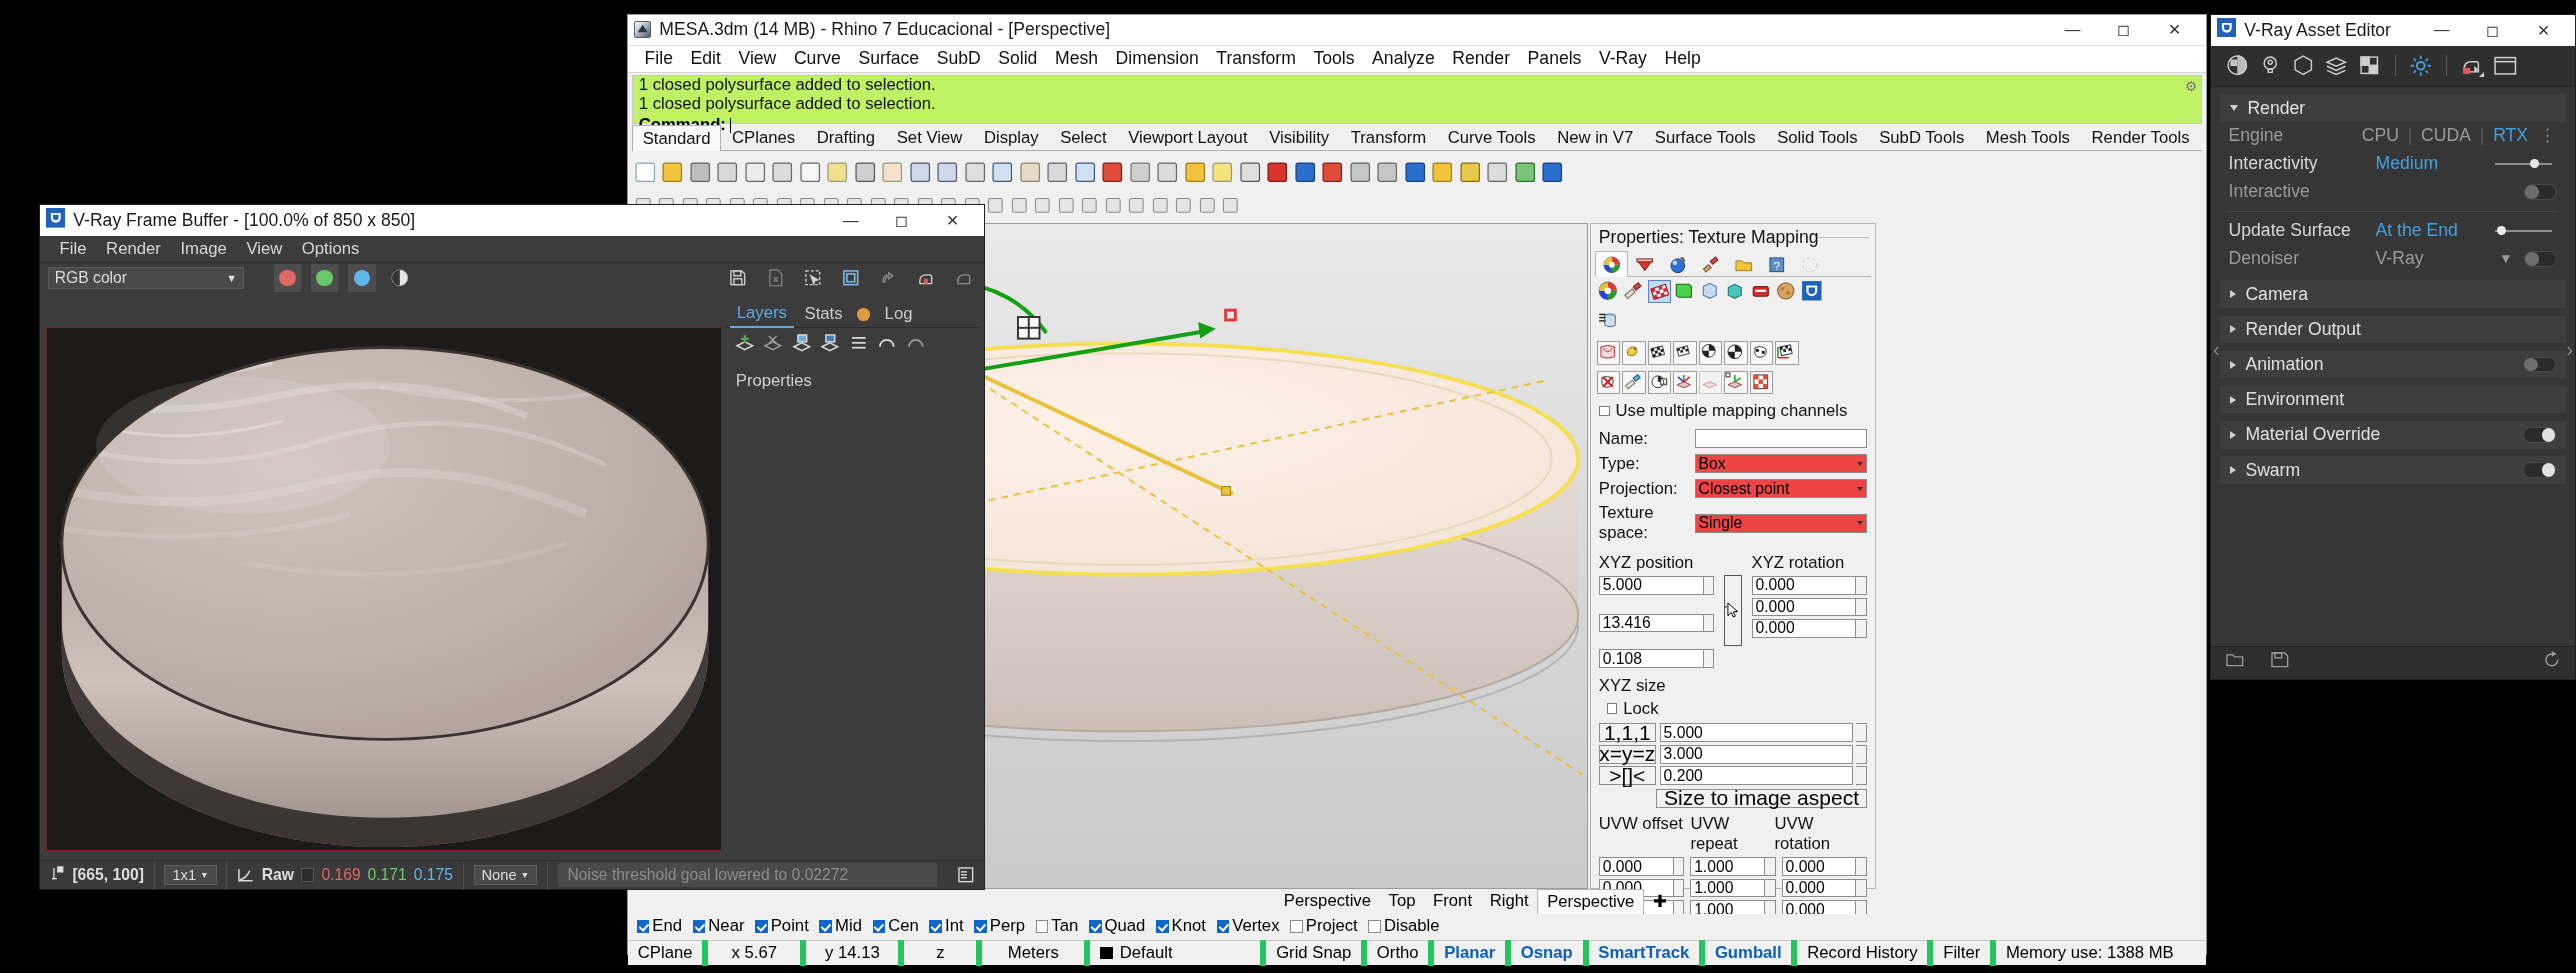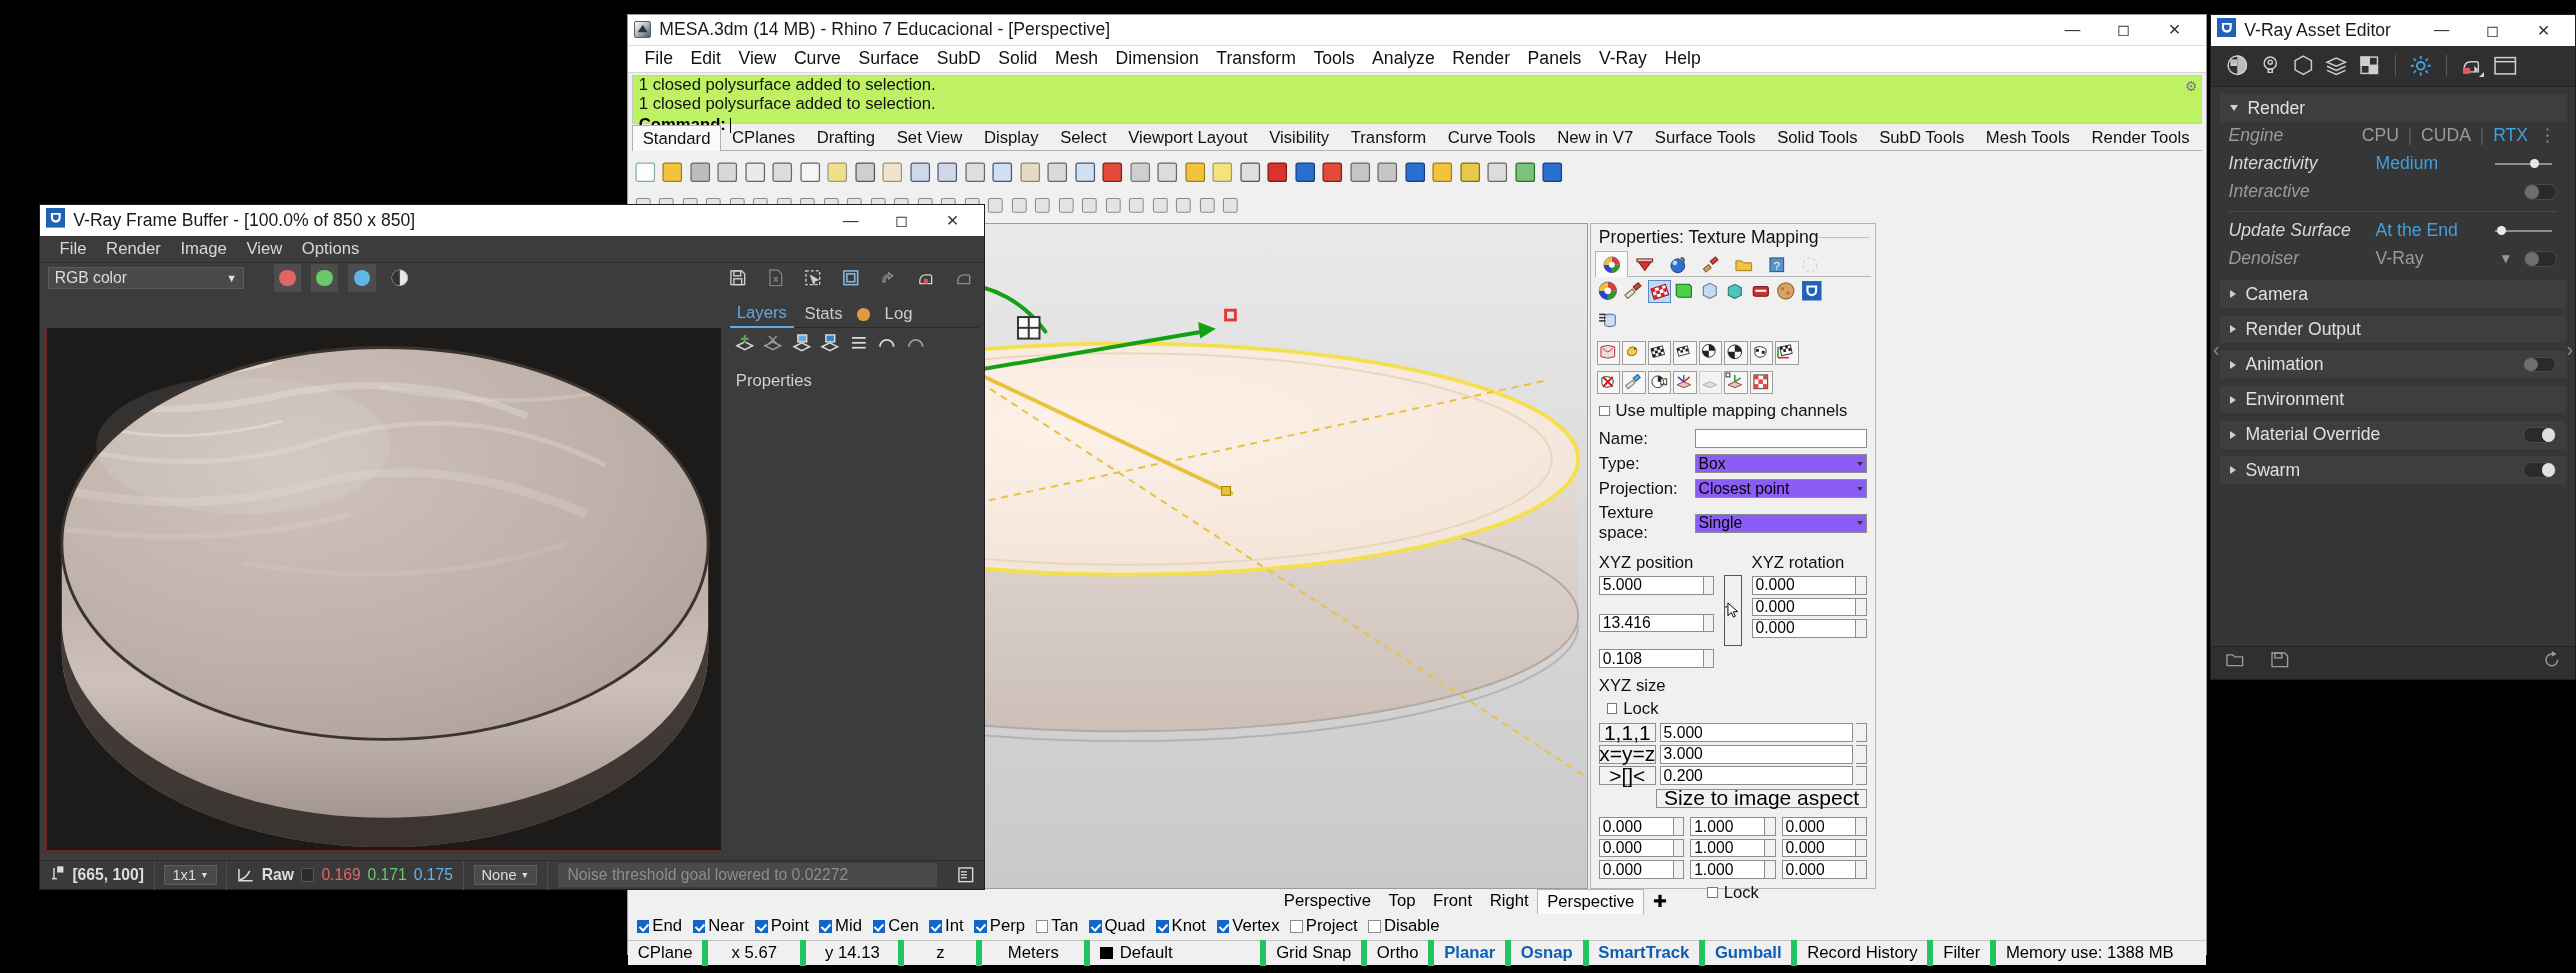--- a/index.html
+++ b/index.html
@@ -62,21 +62,21 @@
   .prow { display:flex; gap:2px; padding:2.9px 5.9px; }
   .pbtn { width:23.5px; height:23.5px; border:1px solid #9d9d9d; background:#f7f7f7; }
   .pbtn.sel { background:#c3d8f2; border-color:#5a85c2; }
   .pbtn.noborder { border:none; background:transparent; }
   .fld { border:1px solid #8d8d8d; background:#fff; height:18.6px; font-size:15.7px;
          padding:0 2.9px; display:flex; align-items:center; }
   .lbl { font-size:16.7px; color:#111; }
   .spin { width:10.8px; border:1px solid #8d8d8d; border-left:none; height:18.6px; background:#f2f2f2;
           display:flex; flex-direction:column; }
   .spin i { flex:1; display:block; }
-  .sel2 { border:1px solid #8d8d8d; background:#8b5cf6; height:18.6px; font-size:15.7px; padding:0 2.9px;
+  .sel2 { border:1px solid #8d8d8d; background:#ef4444; height:18.6px; font-size:15.7px; padding:0 2.9px;
           display:flex; align-items:center; justify-content:space-between; }
   .arrowd { width:0;height:0;border-left:3.9px solid transparent;border-right:3.9px solid transparent;
             border-top:4.9px solid #333; }
   .cbx { width:10.8px;height:10.8px;border:1px solid #7a7a7a;background:#fff;display:inline-block;}
   .grpbtn { border:1px solid #8d8d8d; background:#f2f2f2; height:18.6px; font-size:21px;
             display:flex;align-items:center;justify-content:center;}
 
   
   .vtabs { position:absolute; left:4.9px; top:875px; height:23.5px; display:flex; align-items:center;
            font-size:16.7px; gap:0; }
@@ -133,21 +133,21 @@
           border:1px solid #1d1d1d; }
   #vray .titlebar { background:#fff; }
   .vrtoolbar { height:41px; background:#2f2f2f; display:flex; align-items:center; gap:0;
                padding:0 9.8px; border-bottom:1px solid #222; }
   .vrtool { width:33px;height:33px; display:flex; align-items:center; justify-content:center; }
   .vrsep { width:1px; height:21.6px; background:#5a5a5a; margin:0 8.8px; }
   .vrsection { margin:7.8px 8.8px 0 8.8px; background:#3e3e3e; height:27.4px; display:flex;
                align-items:center; padding:0 9.8px; color:#e0e0e0; font-size:17.6px; gap:9.8px;}
   .vrrow { display:flex; align-items:center; height:28px; padding:0 17.6px; font-size:17.6px;
            color:#9a9a9a; }
-  .vrrow .k { width:147px;font-style:italic; }
+  .vrrow .k { width:147px; }
   .vrrow .v { color:#3fa0e0; }
   .tri { width:0;height:0;border-top:4.9px solid transparent;border-bottom:4.9px solid transparent;
          border-left:6.9px solid #cfcfcf; }
   .tri.down { border-left:4.9px solid transparent;border-right:4.9px solid transparent;
               border-top:6.9px solid #cfcfcf; border-bottom:none;}
   .toggle { width:33px;height:15.7px;border-radius:8.8px;background:#2a2a2a;position:relative;
             border:1px solid #4a4a4a;}
   .toggle i { position:absolute; width:13.7px;height:13.7px;border-radius:50%; background:#8d8d8d; top:0;}
   .toggle.off i { left:0; background:#6e6e6e;}
   .toggle.on  i { right:0; background:#e0e0e0;}
@@ -813,20 +813,25 @@
         <span class="fld" style="flex:1">0.200</span>
         <span class="spin">
             <i></i>
             <i></i>
           </span>
       </div>
       <div class="grpbtn" style="margin-top:3.9px;margin-left:57px;">Size to image aspect</div>
     </div>
 
     <div style="padding:6.9px 7.8px 0 7.8px;">
+      <div style="display:flex;">
+        <span class="lbl" style="width:98px">UVW offset</span>
+        <span class="lbl" style="width:90px">UVW repeat</span>
+        <span class="lbl">UVW rotation</span>
+      </div>
       <div style="display:flex;gap:5.9px;margin-top:2.9px;">
         <span style="display:flex;flex:1">
             <span class="fld" style="flex:1">0.000</span>
             <span class="spin">
               <i></i>
               <i></i>
             </span>
           </span>
         <span style="display:flex;flex:1">
             <span class="fld" style="flex:1">1.000</span>

